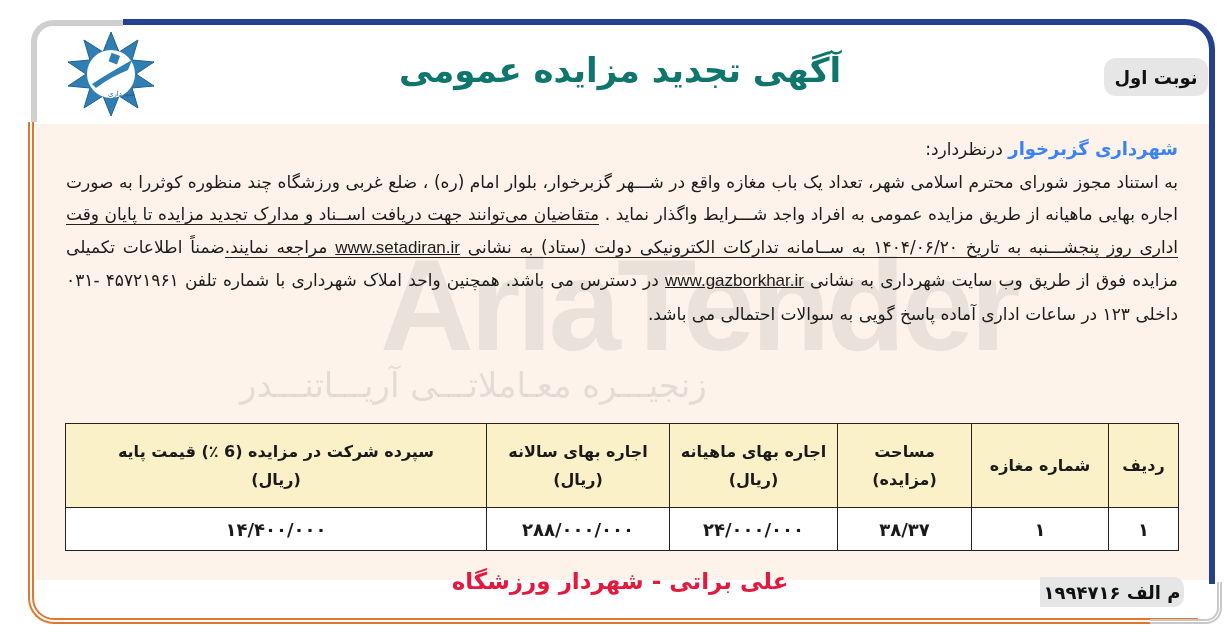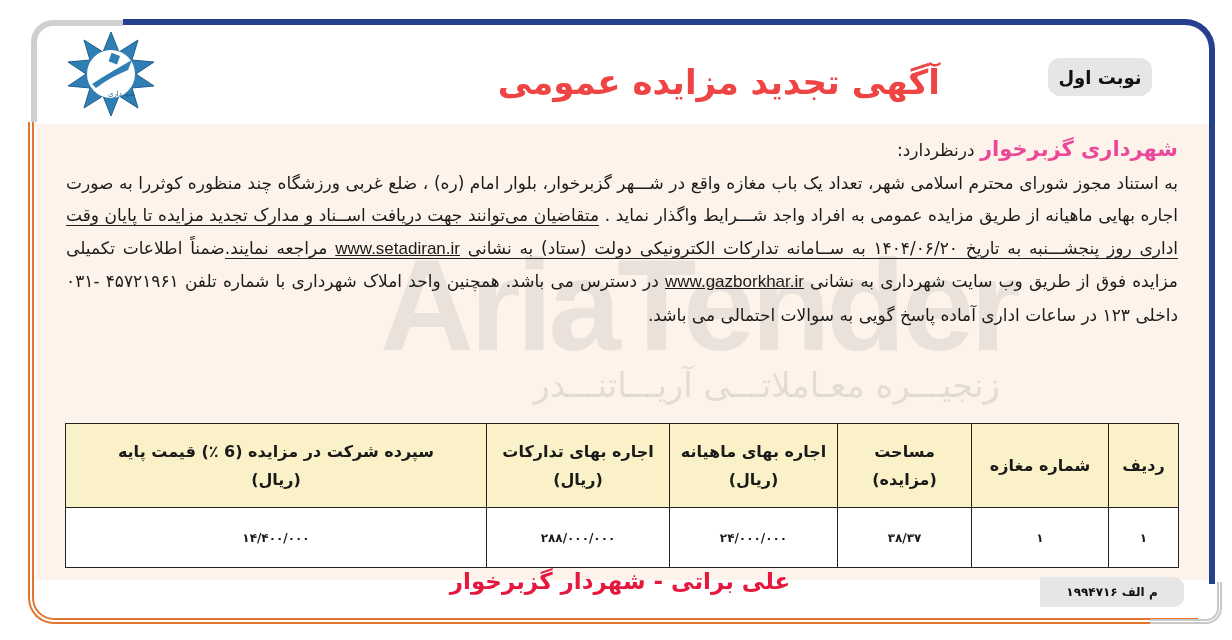--- a/index.html
+++ b/index.html
@@ -34,74 +34,74 @@
       position: absolute; left: 36px; top: 124px; width: 1173px; height: 456px;
       background: #fdf3ea;
     }
 
     
     .logo {
       position: absolute; left: 64px; top: 28px; width: 94px; height: 92px;
       display: flex; align-items: center; justify-content: center;
     }
     .title {
-      position: absolute; left: 300px; top: 62px; width: 640px; 
+      position: absolute; left: 300px; top: 50px; width: 640px; text-align: center;
       font-family: "DejaVu Sans", sans-serif; font-weight: bold; font-size: 34px;
-      color: #ef4444; direction: rtl;
+      color: #0f766e; direction: rtl;
     }
     .badge-round {
-      position: absolute; left: 1048px; top: 58px; width: 104px; height: 38px;
+      position: absolute; left: 1104px; top: 58px; width: 104px; height: 38px;
       background: #e6e6e6; border-radius: 12px;
       display: flex; align-items: center; justify-content: center;
       font-weight: bold; font-size: 18px; color: #111; direction: rtl;
     }
 
     
     .para {
       position: absolute; left: 66px; top: 133px; width: 1112px;
       direction: rtl; text-align: justify; text-align-last: right;
       font-size: 17px; line-height: 32.5px; color: #1b1b1b;
     }
-    .para .lead { color: #ec4899; font-weight: bold; font-size: 21px; }
+    .para .lead { color: #3b82f6; font-weight: bold; font-size: 18px; }
     .para .u { border-bottom: 1.5px solid #222; }
     .para .ltr { direction: ltr; unicode-bidi: embed; font-family: "Liberation Sans", sans-serif; text-decoration: underline; }
 
     
     .watermark {
-      position: absolute; left: 240px; top: 365px; width: 760px; text-align: right;
+      position: absolute; left: 240px; top: 365px; width: 760px; text-align: left;
       direction: rtl; font-size: 34px; letter-spacing: 10px; color: rgba(150,150,150,0.25);
       pointer-events: none;
     }
     .watermark-logo {
       position: absolute; left: 380px; top: 230px; font-size: 130px; font-weight: bold;
       color: rgba(150,150,150,0.18); font-family: "Liberation Sans", sans-serif;
       pointer-events: none; letter-spacing: -4px;
     }
 
     
     table.info {
       position: absolute; left: 65px; top: 423px; width: 1114px; height: 127px;
       border-collapse: collapse; direction: rtl; font-weight: bold;
     }
     table.info th, table.info td {
       border: 1.5px solid #222; text-align: center; color: #1a1a1a;
     }
     table.info th { background: #fbf1c9; font-size: 16px; line-height: 28px; height: 84px; }
-    table.info td { background: #ffffff; font-size: 12px; height: 60px; }
+    table.info td { background: #ffffff; font-size: 18px; height: 43px; }
 
     
     .signature {
       position: absolute; left: 330px; top: 568px; width: 580px; text-align: center;
       direction: rtl; font-weight: bold; font-size: 23px; color: #e4193d;
     }
     .code-badge {
       position: absolute; left: 1040px; top: 577px; width: 144px; height: 30px;
       background: #e6e6e6; border-radius: 0 10px 10px 0;
       display: flex; align-items: center; justify-content: center;
-      direction: rtl; font-weight: bold; font-size: 12px; color: #111;
+      direction: rtl; font-weight: bold; font-size: 18px; color: #111;
     }
   </style>
 </head>
 <body>
 
 <div class="frame-gray-top-left"></div>
 <div class="frame-blue-top"></div>
 <div class="body-bg"></div>
 <div class="frame-orange-left"></div>
 <div class="frame-gray-bottom-right"></div>
@@ -129,30 +129,30 @@
 
 <div class="watermark">زنجیـــره معـاملاتـــی آریـــاتنـــدر</div>
 
 <table class="info">
   <thead>
     <tr>
       <th style="width:70px"><span>ردیف</span></th>
       <th style="width:137px"><span>شماره مغازه</span></th>
       <th style="width:134px"><span>مساحت</span><br><span>(مزایده)</span></th>
       <th style="width:168px"><span>اجاره بهای ماهیانه</span><br><span>(ریال)</span></th>
-      <th style="width:183px"><span>اجاره بهای تدارکات</span><br><span>(ریال)</span></th>
+      <th style="width:183px"><span>اجاره بهای سالانه</span><br><span>(ریال)</span></th>
       <th><span>سپرده شرکت در مزایده (6 ٪) قیمت پایه</span><br><span>(ریال)</span></th>
     </tr>
   </thead>
   <tbody>
     <tr>
       <td>۱</td>
       <td>۱</td>
       <td>۳۸/۳۷</td>
       <td>۲۴/۰۰۰/۰۰۰</td>
       <td>۲۸۸/۰۰۰/۰۰۰</td>
       <td>۱۴/۴۰۰/۰۰۰</td>
     </tr>
   </tbody>
 </table>
 
-<div class="signature">علی براتی - شهردار گزبرخوار</div>
+<div class="signature">علی براتی - شهردار ورزشگاه</div>
 <div class="code-badge">م الف ۱۹۹۴۷۱۶</div>
 
 </body></html>

